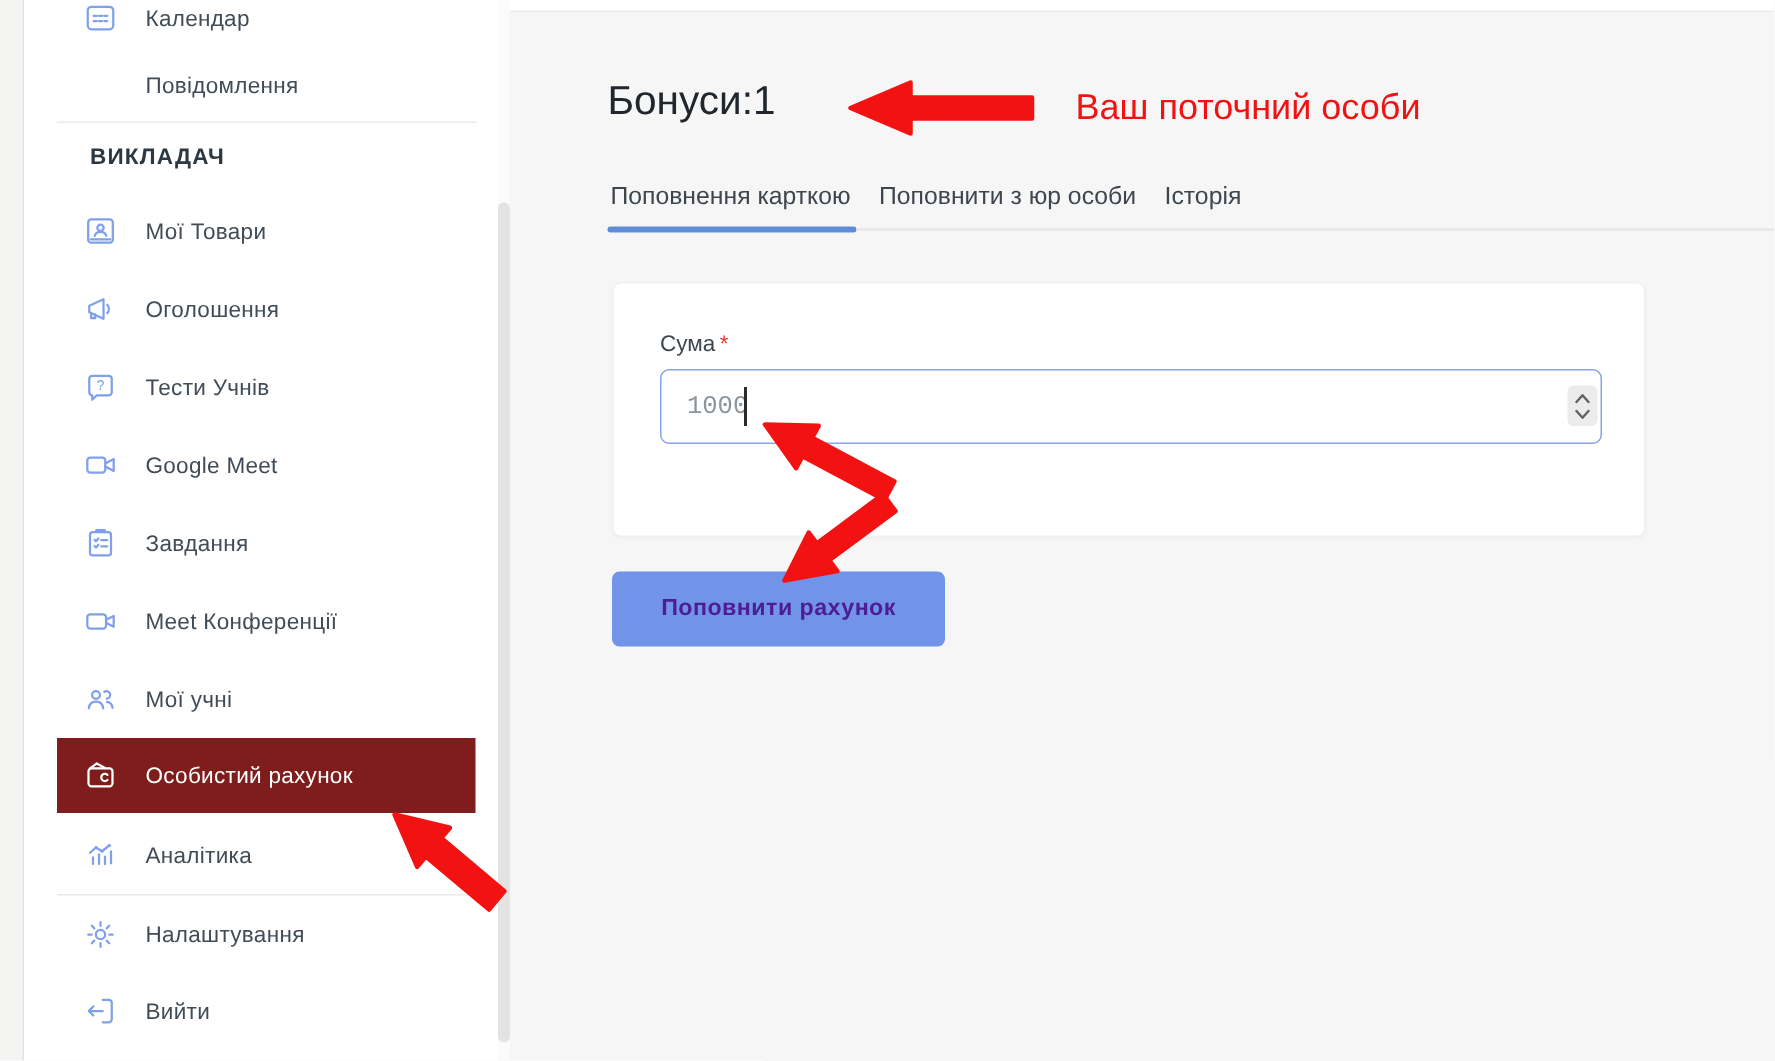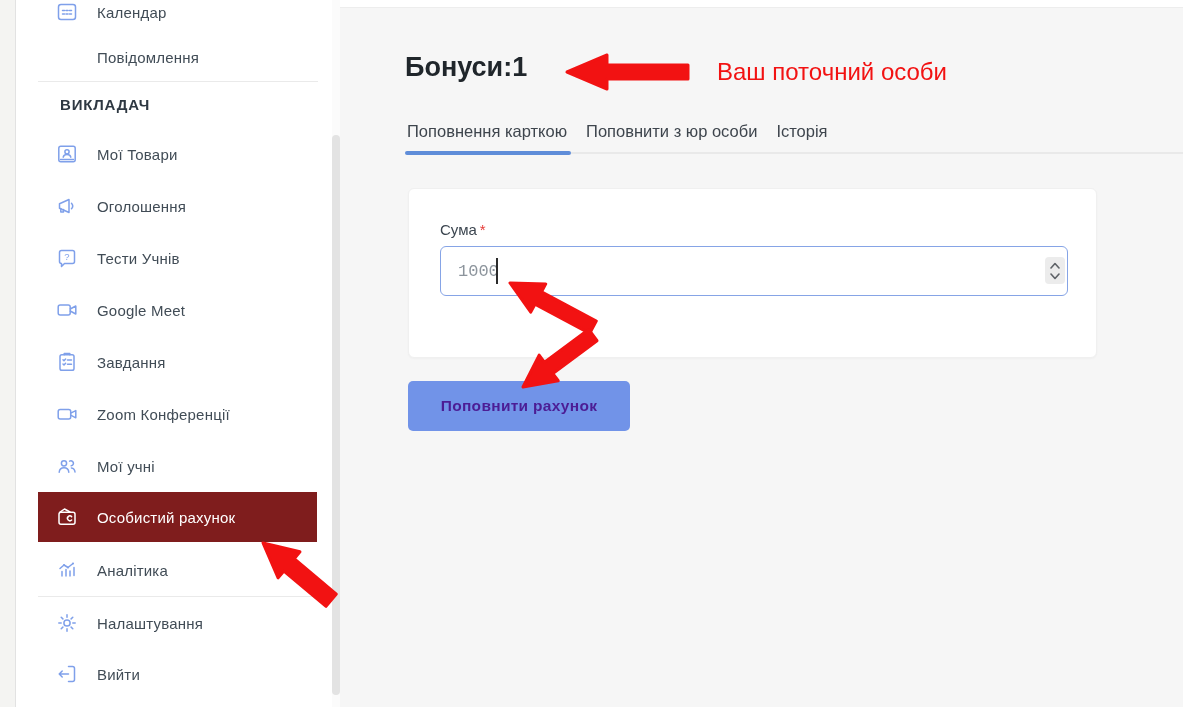--- a/index.html
+++ b/index.html
@@ -22,21 +22,21 @@
   .sec-header { position:absolute; left:44px; font-size:15px; font-weight:bold; color:#2e3842; letter-spacing:.8px; }
   .sdivider { position:absolute; left:22px; width:280px; height:1px; background:#eaeaea; }
 
   
   .sscroll { position:relative; width:8px; height:100%; background:#fbfbfb; flex:none; }
   .sscroll .thumb { position:absolute; left:0; top:135px; width:8px; height:560px; background:#e3e3e3; border-radius:4px; }
 
   
   .main { position:relative; flex:1; height:100%; background:#f6f6f6; }
   .topband { position:absolute; left:0; top:0; width:100%; height:8px; background:#fff; border-bottom:1px solid #ededed; }
-  .page-title { position:absolute; left:65px; top:52px; font-size:27px; font-weight:700; color:#20262b; }
+  .page-title { position:absolute; left:65px; top:52px; font-size:27px; font-weight:400; color:#20262b; }
   .annotation { position:absolute; left:377px; top:58px; font-size:24px; color:#f21212; white-space:nowrap; }
 
   .tabs { position:absolute; left:65px; top:118px; display:flex; gap:15px; }
   .tab { font-size:16.5px; color:#3e454d; padding:4px 2px 14px 2px; cursor:pointer; white-space:nowrap; }
   .tab-underline { position:absolute; left:65px; top:151px; width:166px; height:4px; background:#5f8dd9; border-radius:2px; }
   .tab-baseline { position:absolute; left:231px; top:152px; width:612px; height:2px; background:#e9e9e9; }
 
   .card { position:absolute; left:68px; top:188px; width:689px; height:170px; background:#fff;
           border:1px solid #f0f0f0; border-radius:6px; box-shadow:0 1px 2px rgba(0,0,0,.03); }
   .field-label { position:absolute; left:31px; top:32px; font-size:15px; color:#3c4650;text-align:center; }
@@ -121,21 +121,21 @@
         <path d="M8 9.8l1 1 1.6-1.8M12.5 10h4M8 14l1 1 1.6-1.8M12.5 14.2h4"></path>
       </svg>
       <span class="lbl">Завдання</span>
     </div>
 
     <div class="srow" style="top:388px">
       <svg class="icon" viewBox="0 0 24 24" fill="none" stroke="currentColor" stroke-width="1.5" stroke-linecap="round" stroke-linejoin="round">
         <rect x="3.2" y="7.5" width="12.5" height="9.5" rx="2"></rect>
         <path d="M15.7 11.2 20.8 8.6v7.2l-5.1-2.6"></path>
       </svg>
-      <span class="lbl">Zoom Конференції</span>
+      <span class="lbl">Meet Конференції</span>
     </div>
 
     <div class="srow" style="top:440px">
       <svg class="icon" viewBox="0 0 24 24" fill="none" stroke="currentColor" stroke-width="1.5" stroke-linecap="round" stroke-linejoin="round">
         <circle cx="9" cy="9.3" r="2.6"></circle>
         <path d="M4.2 18.2c.3-3 2.3-4.4 4.8-4.4s4.5 1.4 4.8 4.4"></path>
         <path d="M14.6 7.2a2.5 2.5 0 1 1 1.6 4.6"></path>
         <path d="M16.4 13.9c2.2.3 3.4 1.7 3.6 4.1"></path>
       </svg>
       <span class="lbl">Мої учні</span>

